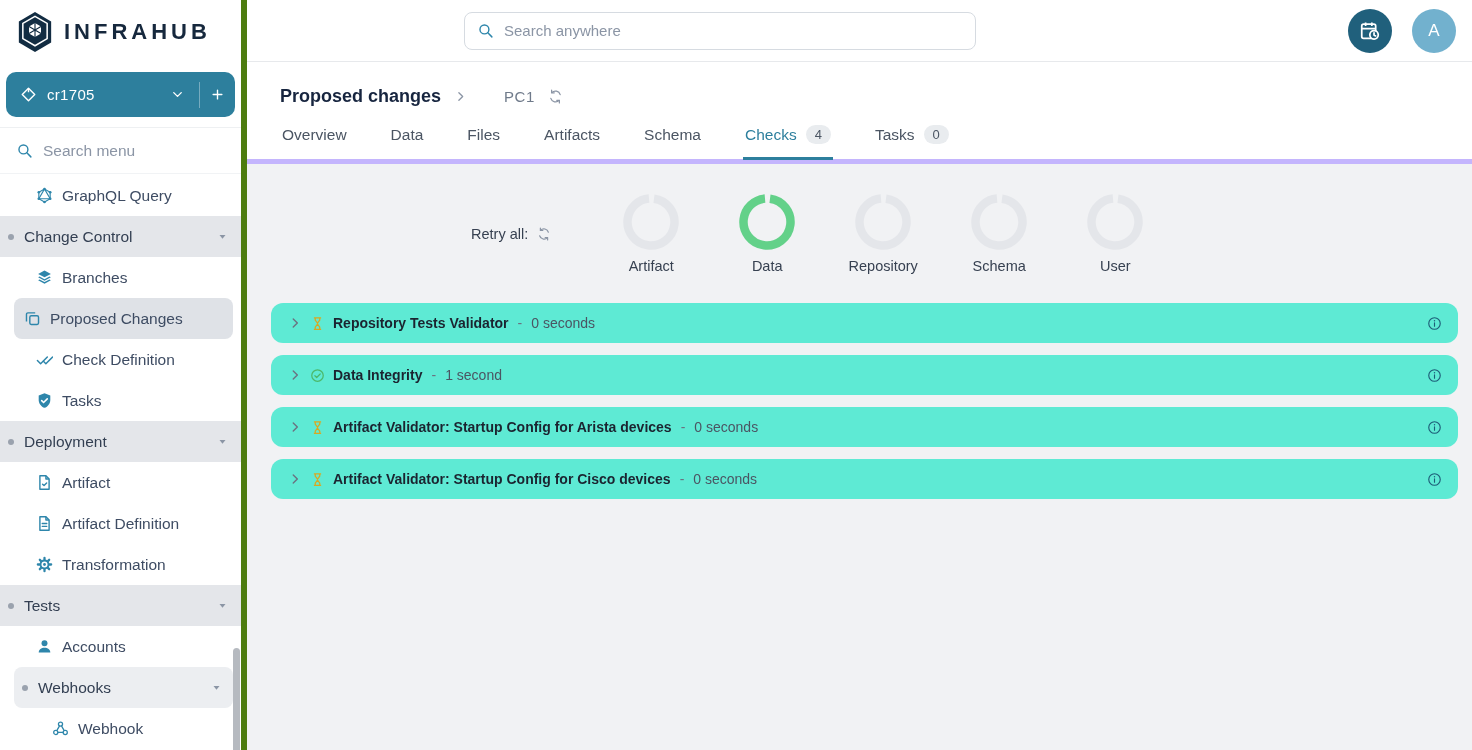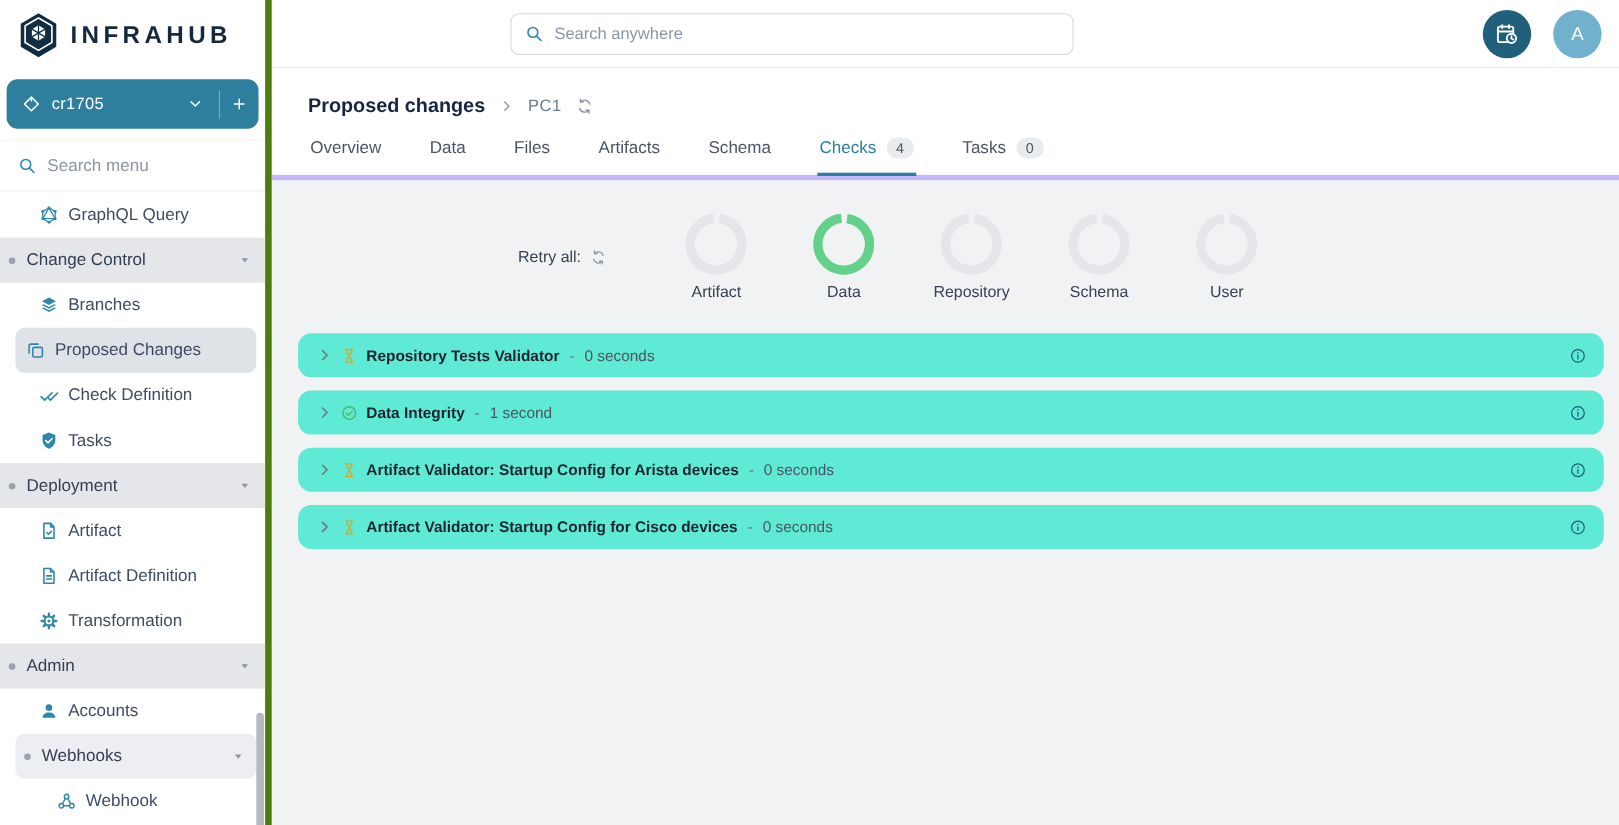--- a/index.html
+++ b/index.html
@@ -46,21 +46,21 @@
   .gsearch input::placeholder { color:#8b95a5; }
   .top-actions { margin-left:auto; display:flex; align-items:center; gap:20px; margin-right:16px; }
   .round { width:44px; height:44px; border-radius:50%; border:none; display:flex; align-items:center;
     justify-content:center; cursor:pointer; }
   .round.dark { background:#20607c; color:#fff; }
   .round.avatar { background:#72b1ce; color:#fff; font-size:17px; font-family:"Liberation Sans", sans-serif; }
 
   .pagehead { background:#fff; }
   .crumbs { display:flex; align-items:center; gap:13px; padding:24px 0 14px 33px; }
   .crumb-title { font-size:18px; font-weight:bold; color:#17253f; cursor:pointer; }
-  .crumb-cur { font-size:15px; color:#6f7a8a; letter-spacing:.5px; }
+  .crumb-cur { font-size:15px; color:#6f7a8a; letter-spacing:.5px;margin-left:24px; }
   .iconbtn { background:none; border:none; cursor:pointer; color:#8b95a5; display:inline-flex; padding:0; }
   .tabs { display:flex; gap:40px; padding-left:33px; border-bottom:5px solid #c4b5fd; }
   .tab { display:flex; align-items:center; gap:9px; padding:4px 2px 13px 2px; font-size:15.5px; color:#4b5563; cursor:pointer;
     border-bottom:3px solid transparent; margin-bottom:-1px; }
   .tab.active { color:#2d7f9d; border-bottom-color:#2d7f9d; }
   .badge { background:#e9ecef; color:#4b5563; border-radius:999px; font-size:13px; padding:2px 9px; }
 
   .content { flex:1; background:#f1f2f4; padding:0 14px 0 24px; overflow:hidden; }
   .retry-row { display:flex; align-items:center; margin:30px 0 0 0; }
   .retry-label { margin-left:200px; font-size:14.5px; color:#374151; }
@@ -236,21 +236,21 @@
                 <path d="M12 2.6v2.6M12 18.8v2.6M2.6 12h2.6M18.8 12h2.6M5.4 5.4l1.8 1.8M16.8 16.8l1.8 1.8M18.6 5.4l-1.8 1.8M7.2 16.8l-1.8 1.8"></path>
               </g>
               <circle cx="12" cy="12" r="5.6" fill="none" stroke="currentColor" stroke-width="2.6"></circle>
               <circle cx="12" cy="12" r="2" fill="currentColor"></circle>
             </svg>
           </span>
           <span>Transformation</span>
         </div>
         <div class="nav-group">
           <span class="bullet"></span>
-          <span>Admin</span>
+          <span>Tests</span>
           <span class="grp-sp"></span>
           <span class="ic s13 gray">
             <svg viewBox="0 0 24 24">
               <path d="M6.5 9h11L12 16z" fill="currentColor"></path>
             </svg>
           </span>
         </div>
         <div class="nav-item">
           <span class="ic s17" style="color: rgb(46, 134, 171);">
             <svg viewBox="0 0 24 24" fill="currentColor">

